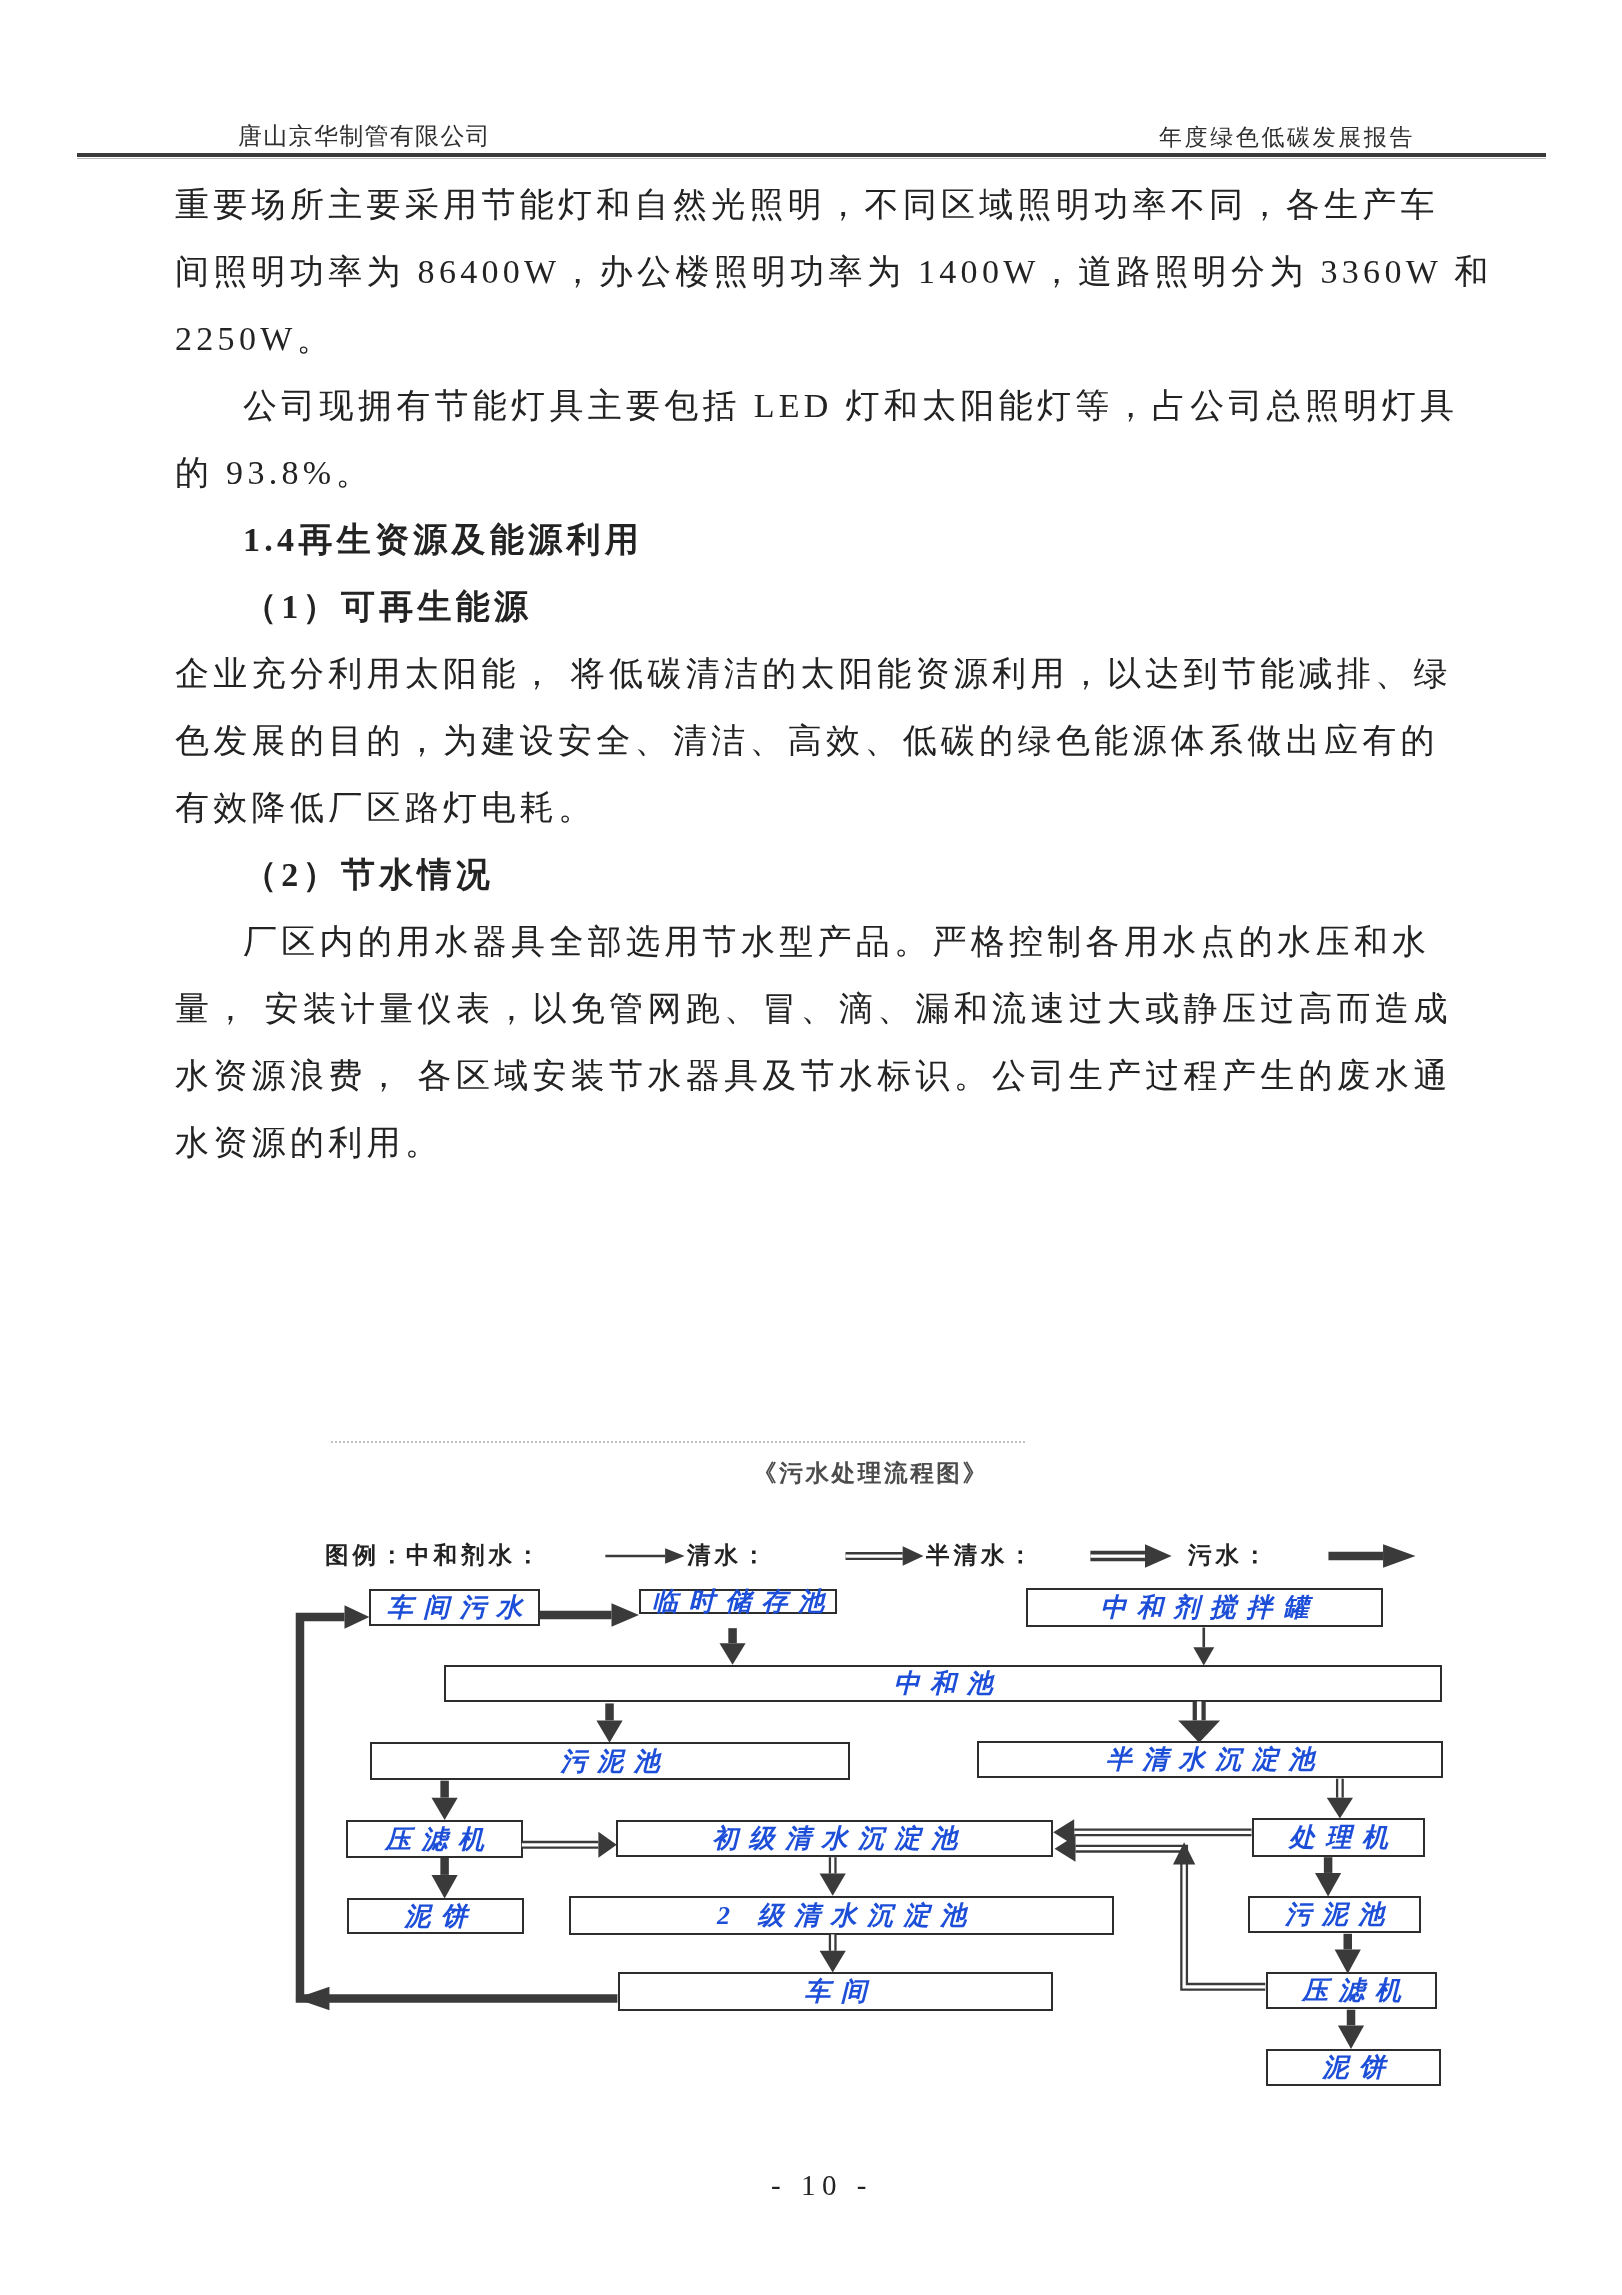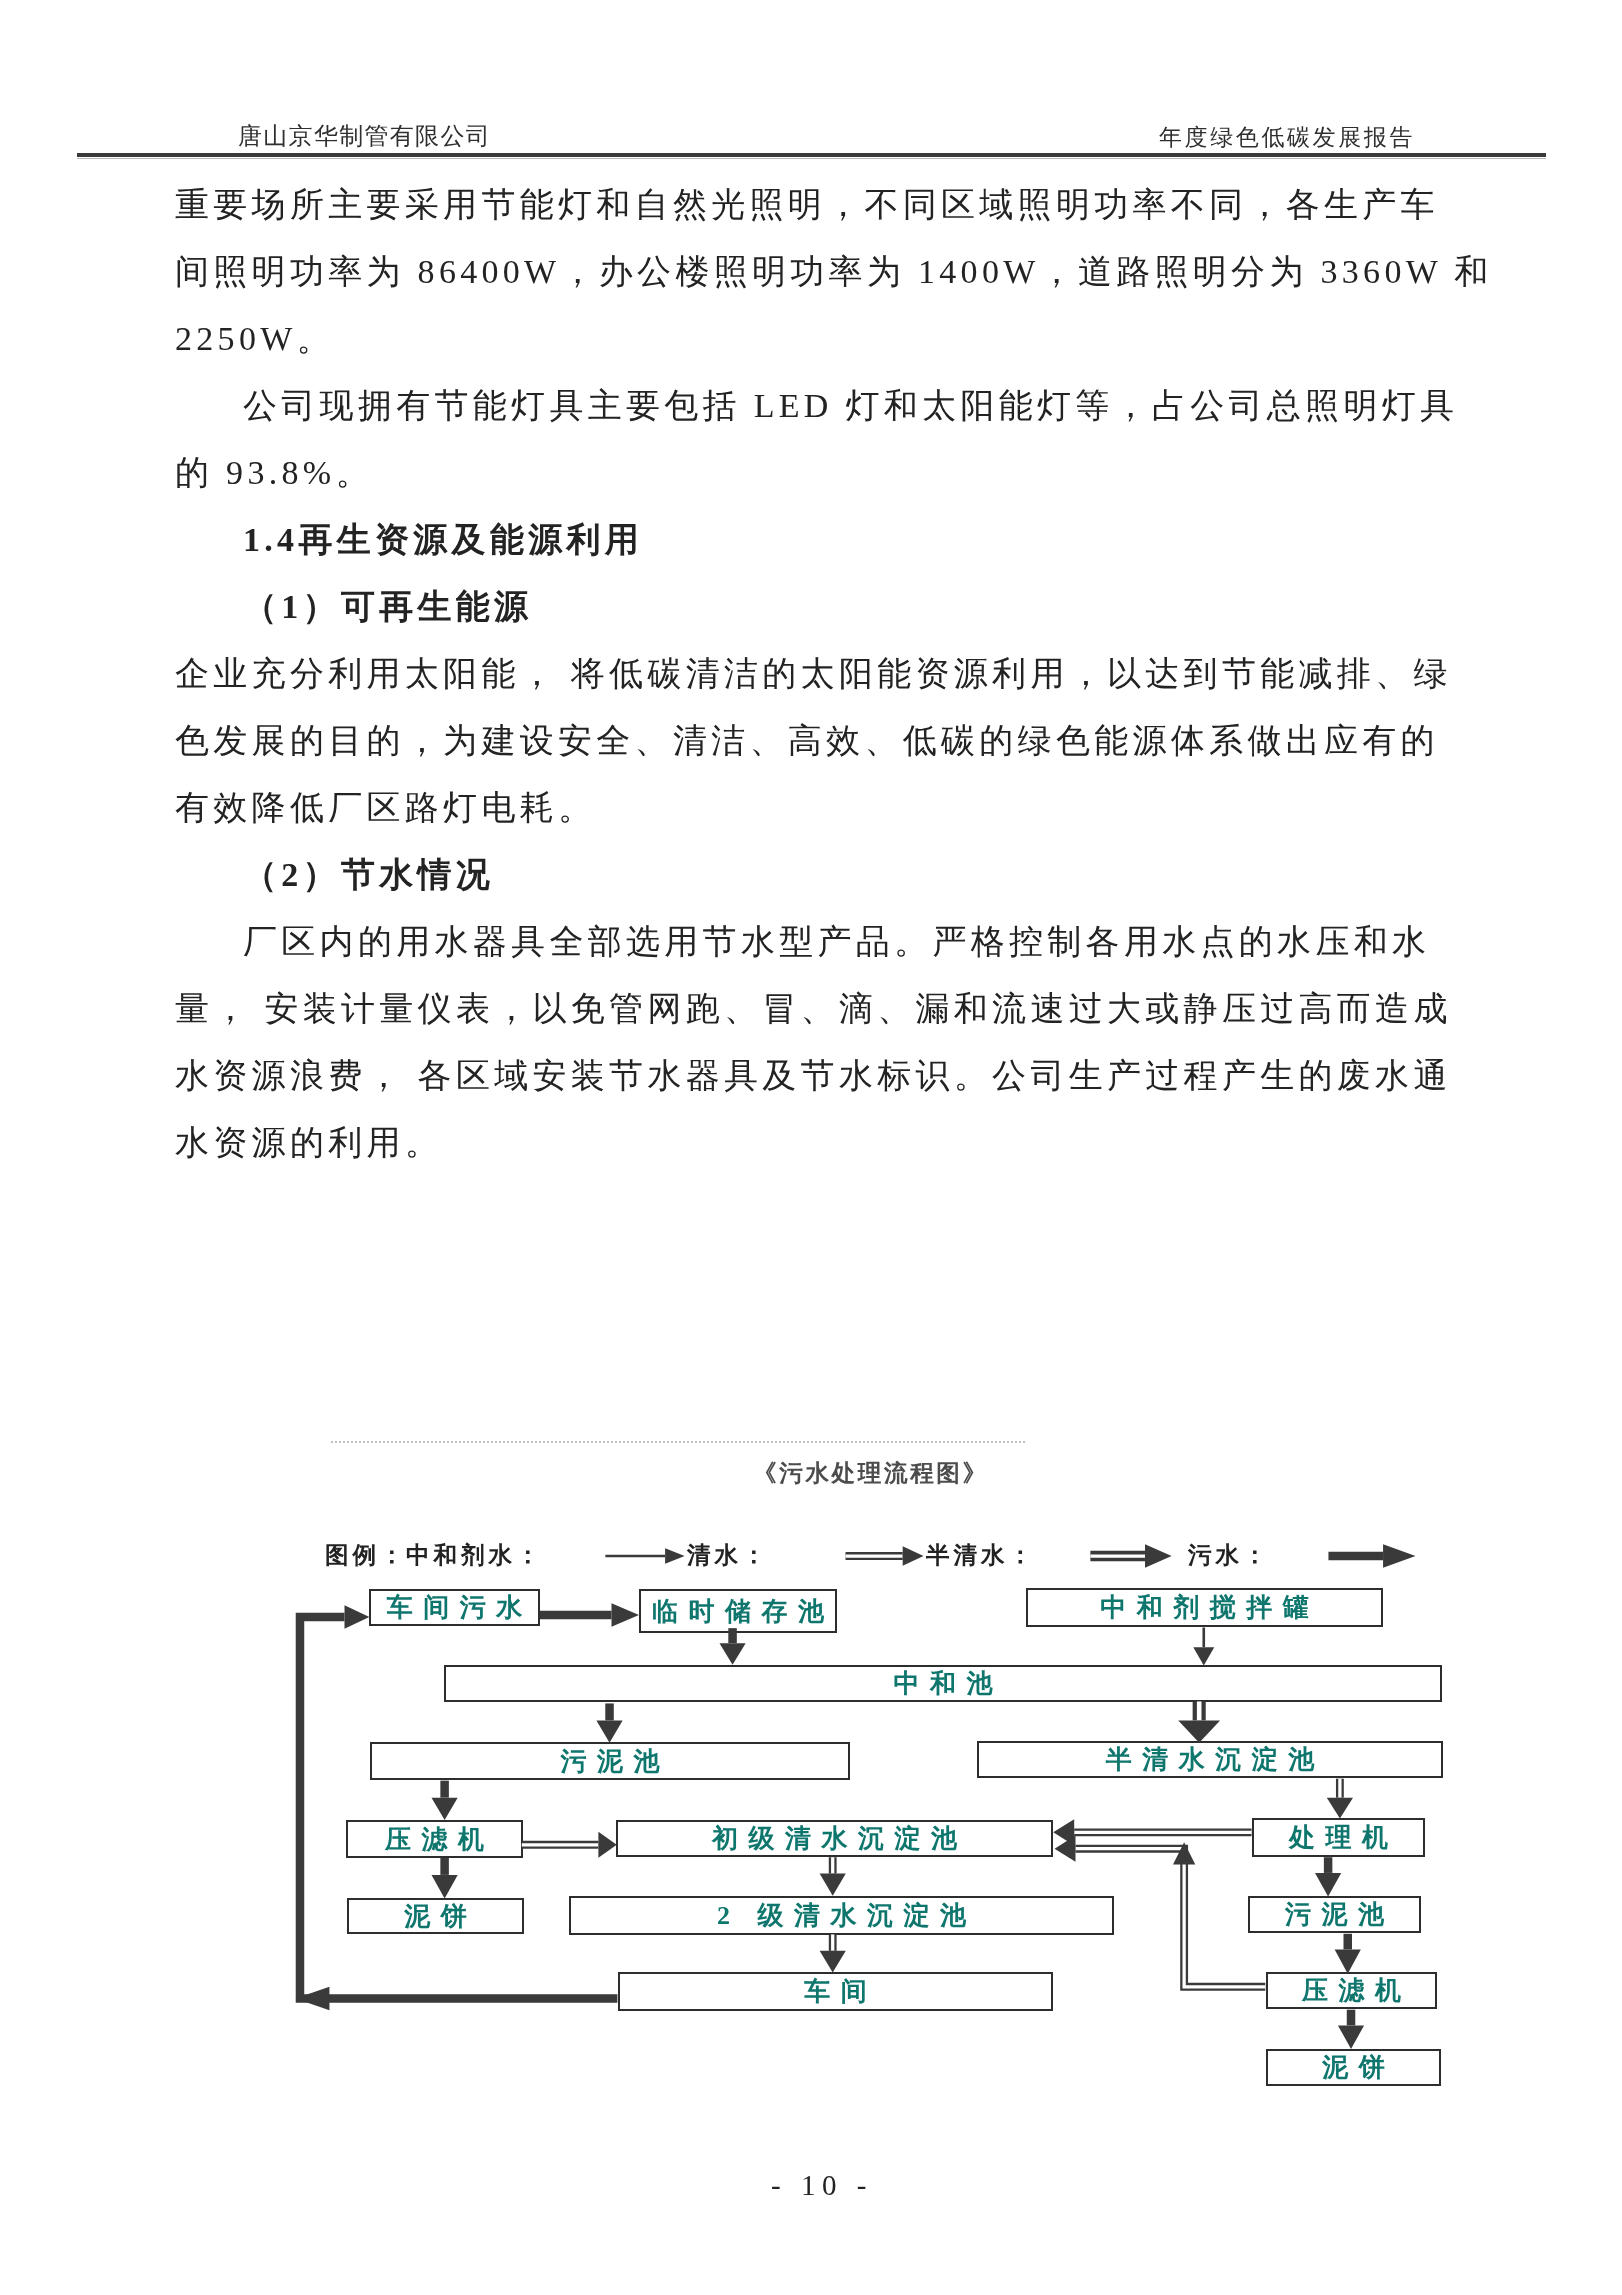--- a/index.html
+++ b/index.html
@@ -18,21 +18,21 @@
   .ind{padding-left:68px;}
   .hd{padding-left:68px;font-weight:bold;}
   
   .artifact{position:absolute;left:331px;top:1441px;width:694px;border-top:2px dotted #b2b2b2;opacity:.8;}
   .dg-title{position:absolute;left:753px;top:1457px;font-size:23.6px;font-weight:bold;letter-spacing:2.6px;color:#4c4c4c;white-space:nowrap;}
   .lg-label{position:absolute;top:1539px;font-size:23.6px;font-weight:bold;letter-spacing:3.9px;color:#222;white-space:nowrap;}
   .lg-arrow{position:absolute;top:1543px;height:26px;}
   .box{
     position:absolute;box-sizing:border-box;border:2px solid #2d2d2d;background:#fff;
     display:flex;align-items:center;justify-content:center;
-    font-size:26px;font-weight:bold;letter-spacing:10.5px;color:#0f766e;white-space:nowrap;text-indent:10.5px;
+    font-size:26px;font-weight:bold;letter-spacing:10.5px;color:#1d4ed8;white-space:nowrap;text-indent:10.5px;font-style:italic;
   }
   .arrows{position:absolute;left:281px;top:1571px;}
   
   .pgnum{position:absolute;left:740px;top:2169px;width:164px;text-align:center;font-size:29px;letter-spacing:6.5px;color:#222;white-space:nowrap;}
 </style>
 </head>
 <body>
 
 <div class="page">
 
@@ -80,21 +80,21 @@
     <line x1="0" y1="20" x2="84" y2="20" stroke="#ffffff" stroke-width="5"></line>
     <polygon points="84,2 84,38 125,20" fill="#3a3a3a"></polygon>
   </svg>
   <div class="lg-label" style="left:1188px">污水：</div>
   <svg class="lg-arrow" style="left:1328px" width="88" height="26" viewBox="0 0 134 40">
     <line x1="0" y1="20" x2="84" y2="20" stroke="#3a3a3a" stroke-width="13"></line>
     <polygon points="84,2 84,38 134,20" fill="#3a3a3a"></polygon>
   </svg>
 
   <div class="box" style="left:369px;top:1589px;width:171px;height:37px">车间污水</div>
-  <div class="box" style="left:639px;top:1589px;width:198px;height:44px">临时储存池</div>
+  <div class="box" style="left:639px;top:1589px;width:198px;height:25px">临时储存池</div>
   <div class="box" style="left:1026px;top:1588px;width:357px;height:39px">中和剂搅拌罐</div>
   <div class="box" style="left:444px;top:1665px;width:998px;height:37px">中和池</div>
   <div class="box" style="left:370px;top:1742px;width:480px;height:38px">污泥池</div>
   <div class="box" style="left:977px;top:1741px;width:466px;height:37px">半清水沉淀池</div>
   <div class="box" style="left:346px;top:1820px;width:177px;height:38px">压滤机</div>
   <div class="box" style="left:616px;top:1820px;width:437px;height:37px">初级清水沉淀池</div>
   <div class="box" style="left:1252px;top:1818px;width:173px;height:39px">处理机</div>
   <div class="box" style="left:347px;top:1898px;width:177px;height:36px">泥饼</div>
   <div class="box" style="left:569px;top:1896px;width:545px;height:39px">2 级清水沉淀池</div>
   <div class="box" style="left:1248px;top:1896px;width:173px;height:37px">污泥池</div>

